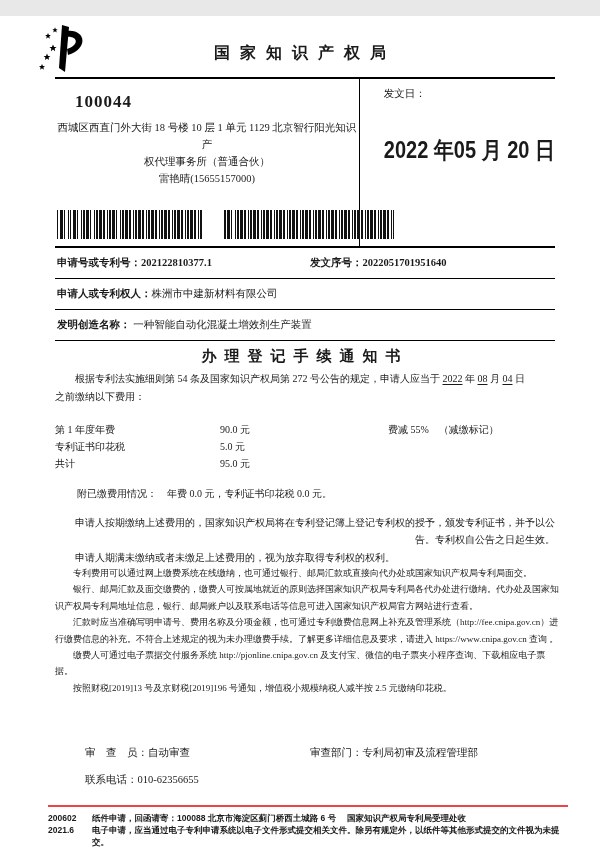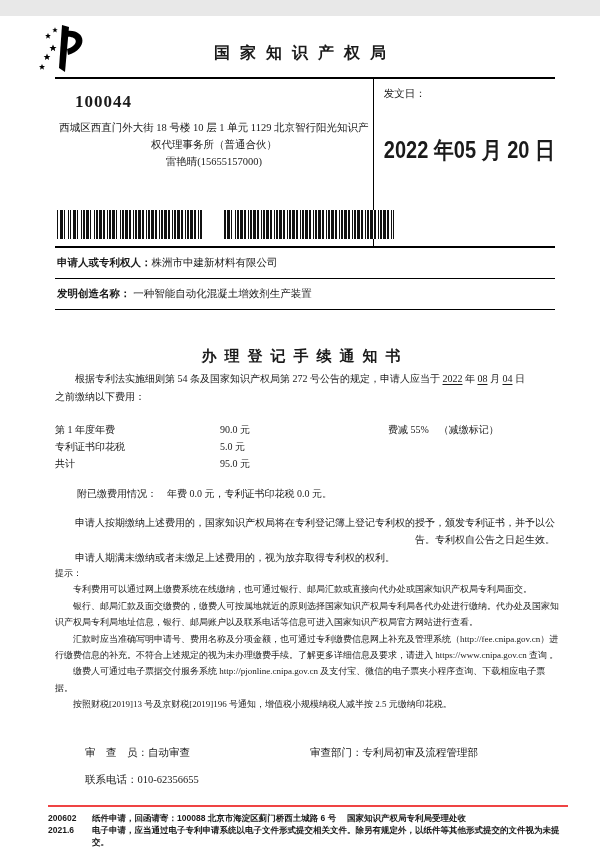--- a/index.html
+++ b/index.html
@@ -19,21 +19,21 @@
   .addr-left { width:363px; position:relative; }
   .postcode { margin:13px 0 0 20px; font-size:17px; font-weight:bold; letter-spacing:1px; }
   .addr-lines { margin-top:7px; text-align:center; font-size:10.5px; line-height:17px; }
   .barcodes { position:absolute; bottom:7px; left:2px; display:flex; gap:22px; }
   .barcode { height:29px;
     background:repeating-linear-gradient(90deg,
       #111 0 1.5px, #fff 1.5px 3px, #111 3px 6px, #fff 6px 7px,
       #111 7px 8.5px, #fff 8.5px 11px, #111 11px 12px, #fff 12px 13px); }
   .barcode.b1 { width:145px; }
   .barcode.b2 { width:170px; }
-  .addr-right { flex:1; border-left:1.5px solid #000; padding:8px 0 0 10px; }
+  .addr-right { flex:1; border-left:1.5px solid #000; padding:8px 0 0 24px; }
   .dispatch-label { font-size:10.5px; }
   .dispatch-date { margin-top:36px; font-size:20px; font-weight:bold;
     font-family:"Liberation Sans","DejaVu Sans",sans-serif;
     transform:scaleY(1.15); transform-origin:left center; white-space:nowrap; }
   
   .meta { position:absolute; top:232px; left:55px; width:500px; font-size:10.5px; }
   .meta-row { display:flex; align-items:center; height:31px; border-bottom:1px solid #000; padding:0 2px; }
   .meta-row:last-child { border-bottom:1.5px solid #000; }
   .meta-col1 { width:253px; }
   .lbl { font-weight:bold; }
@@ -104,20 +104,28 @@
       </div>
     </div>
     <div class="addr-right">
       <div class="dispatch-label">发文日：</div>
       <div class="dispatch-date">2022 年05 月 20 日</div>
     </div>
   </div>
 
   <div class="meta">
     <div class="meta-row">
+      <div class="meta-col1">
+        <span class="lbl">申请号或专利号：</span><span class="val-b">202122810377.1</span>
+      </div>
+      <div>
+        <span class="lbl">发文序号：</span><span class="val-b">2022051701951640</span>
+      </div>
+    </div>
+    <div class="meta-row">
       <span class="lbl">申请人或专利权人：</span>
         <span>株洲市中建新材料有限公司</span>
     </div>
     <div class="meta-row">
       <span class="lbl">发明创造名称：</span>&nbsp;<span>一种智能自动化混凝土增效剂生产装置</span>
     </div>
   </div>
 
   <div class="notice-title">办理登记手续通知书</div>
 
@@ -141,21 +149,20 @@
         <span class="fee-note"></span>
       </div>
     </div>
 
     <p class="paid-info">附已缴费用情况：　年费 0.0 元，专利证书印花税 0.0 元。</p>
     <p class="indent para">申请人按期缴纳上述费用的，国家知识产权局将在专利登记簿上登记专利权的授予，颁发专利证书，并予以公告。专利权自公告之日起生效。</p>
     <p class="indent para2">申请人期满未缴纳或者未缴足上述费用的，视为放弃取得专利权的权利。</p>
   </div>
 
   <div class="tips">
-    <p class="tips-head">提示：</p>
     <p>专利费用可以通过网上缴费系统在线缴纳，也可通过银行、邮局汇款或直接向代办处或国家知识产权局专利局面交。</p>
     <p>银行、邮局汇款及面交缴费的，缴费人可按属地就近的原则选择国家知识产权局专利局各代办处进行缴纳。代办处及国家知识产权局专利局地址信息，银行、邮局账户以及联系电话等信息可进入国家知识产权局官方网站进行查看。</p>
     <p>汇款时应当准确写明申请号、费用名称及分项金额，也可通过专利缴费信息网上补充及管理系统（http://fee.cnipa.gov.cn）进行缴费信息的补充。不符合上述规定的视为未办理缴费手续。了解更多详细信息及要求，请进入 https://www.cnipa.gov.cn 查询 。</p>
     <p>缴费人可通过电子票据交付服务系统 http://pjonline.cnipa.gov.cn 及支付宝、微信的电子票夹小程序查询、下载相应电子票据。</p>
     <p>按照财税[2019]13 号及京财税[2019]196 号通知，增值税小规模纳税人减半按 2.5 元缴纳印花税。</p>
   </div>
 
   <div class="signoff">
     <div class="signoff-row1">
       <div class="signoff-examiner">

